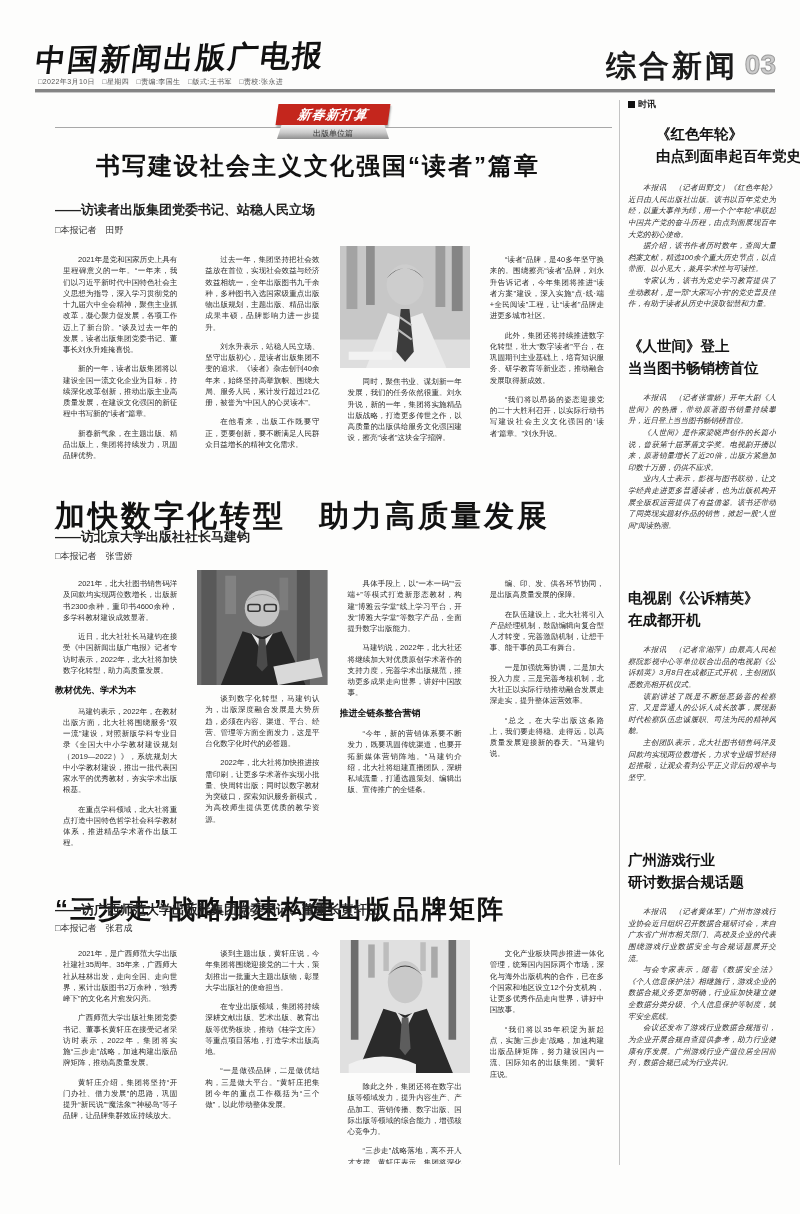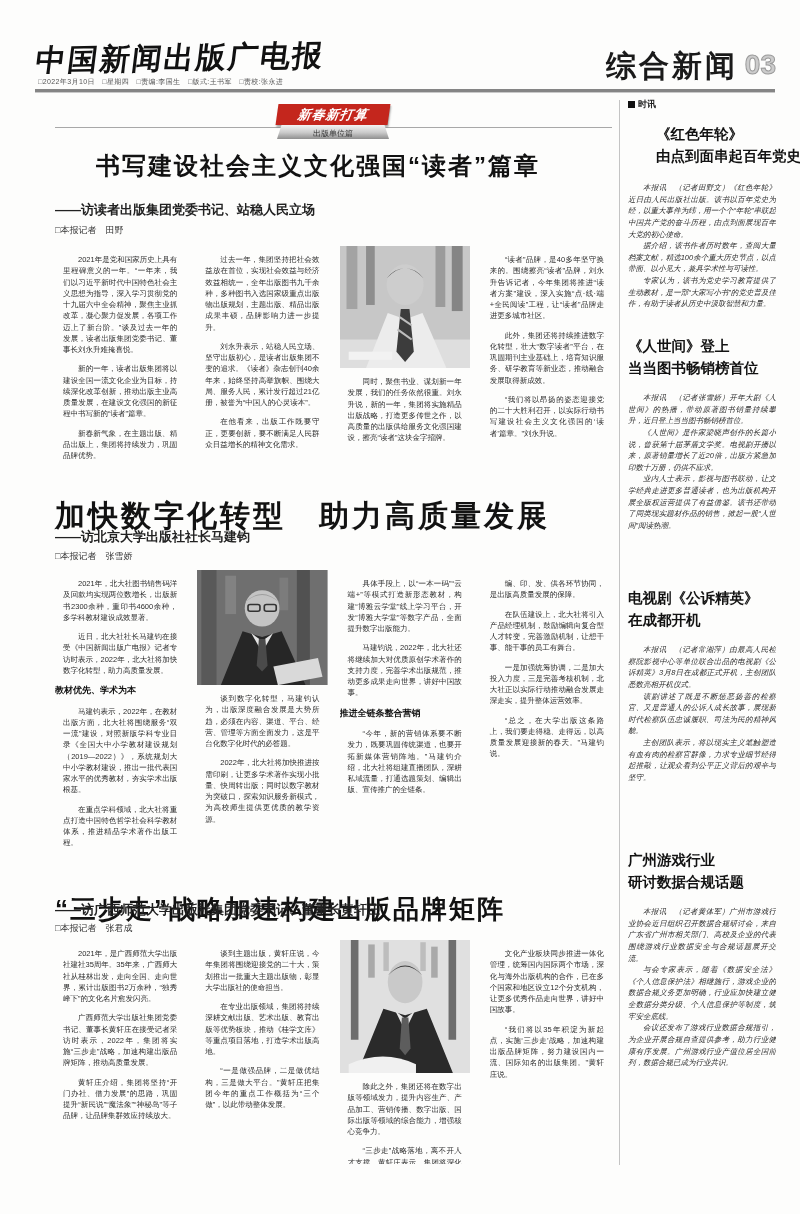--- a/index.html
+++ b/index.html
@@ -245,21 +245,21 @@
         <p>本报讯　（记者张雪娇）开年大剧《人世间》的热播，带动原著图书销量持续攀升，近日登上当当图书畅销榜首位。</p>
         <p>《人世间》是作家梁晓声创作的长篇小说，曾获第十届茅盾文学奖。电视剧开播以来，原著销量增长了近20倍，出版方紧急加印数十万册，仍供不应求。</p>
         <p>业内人士表示，影视与图书联动，让文学经典走进更多普通读者，也为出版机构开展全版权运营提供了有益借鉴。该书还带动了同类现实题材作品的销售，掀起一股“人世间”阅读热潮。</p>
       </div>
 
     <div class="side-title t3">电视剧《公诉精英》
 在成都开机</div>
     <div class="side-body d3">
         <p>本报讯　（记者常湘萍）由最高人民检察院影视中心等单位联合出品的电视剧《公诉精英》3月8日在成都正式开机，主创团队悉数亮相开机仪式。</p>
         <p>该剧讲述了既是不断惩恶扬善的检察官、又是普通人的公诉人成长故事，展现新时代检察队伍忠诚履职、司法为民的精神风貌。</p>
-        <p>主创团队表示，将以现实主义笔触塑造有血有肉的检察官群像，力求专业细节经得起推敲，让观众看到公平正义背后的艰辛与坚守。</p>
+        <p>主创团队表示，北大社图书销售码洋及回款均实现两位数增长，力求专业细节经得起推敲，让观众看到公平正义背后的艰辛与坚守。</p>
       </div>
 
     <div class="side-title t4">广州游戏行业
 研讨数据合规话题</div>
     <div class="side-body d4">
         <p>本报讯　（记者黄体军）广州市游戏行业协会近日组织召开数据合规研讨会，来自广东省广州市相关部门、高校及企业的代表围绕游戏行业数据安全与合规话题展开交流。</p>
         <p>与会专家表示，随着《数据安全法》《个人信息保护法》相继施行，游戏企业的数据合规义务更加明确，行业应加快建立健全数据分类分级、个人信息保护等制度，筑牢安全底线。</p>
         <p>会议还发布了游戏行业数据合规指引，为企业开展合规自查提供参考，助力行业健康有序发展。广州游戏行业产值位居全国前列，数据合规已成为行业共识。</p>
       </div>
   </div>

